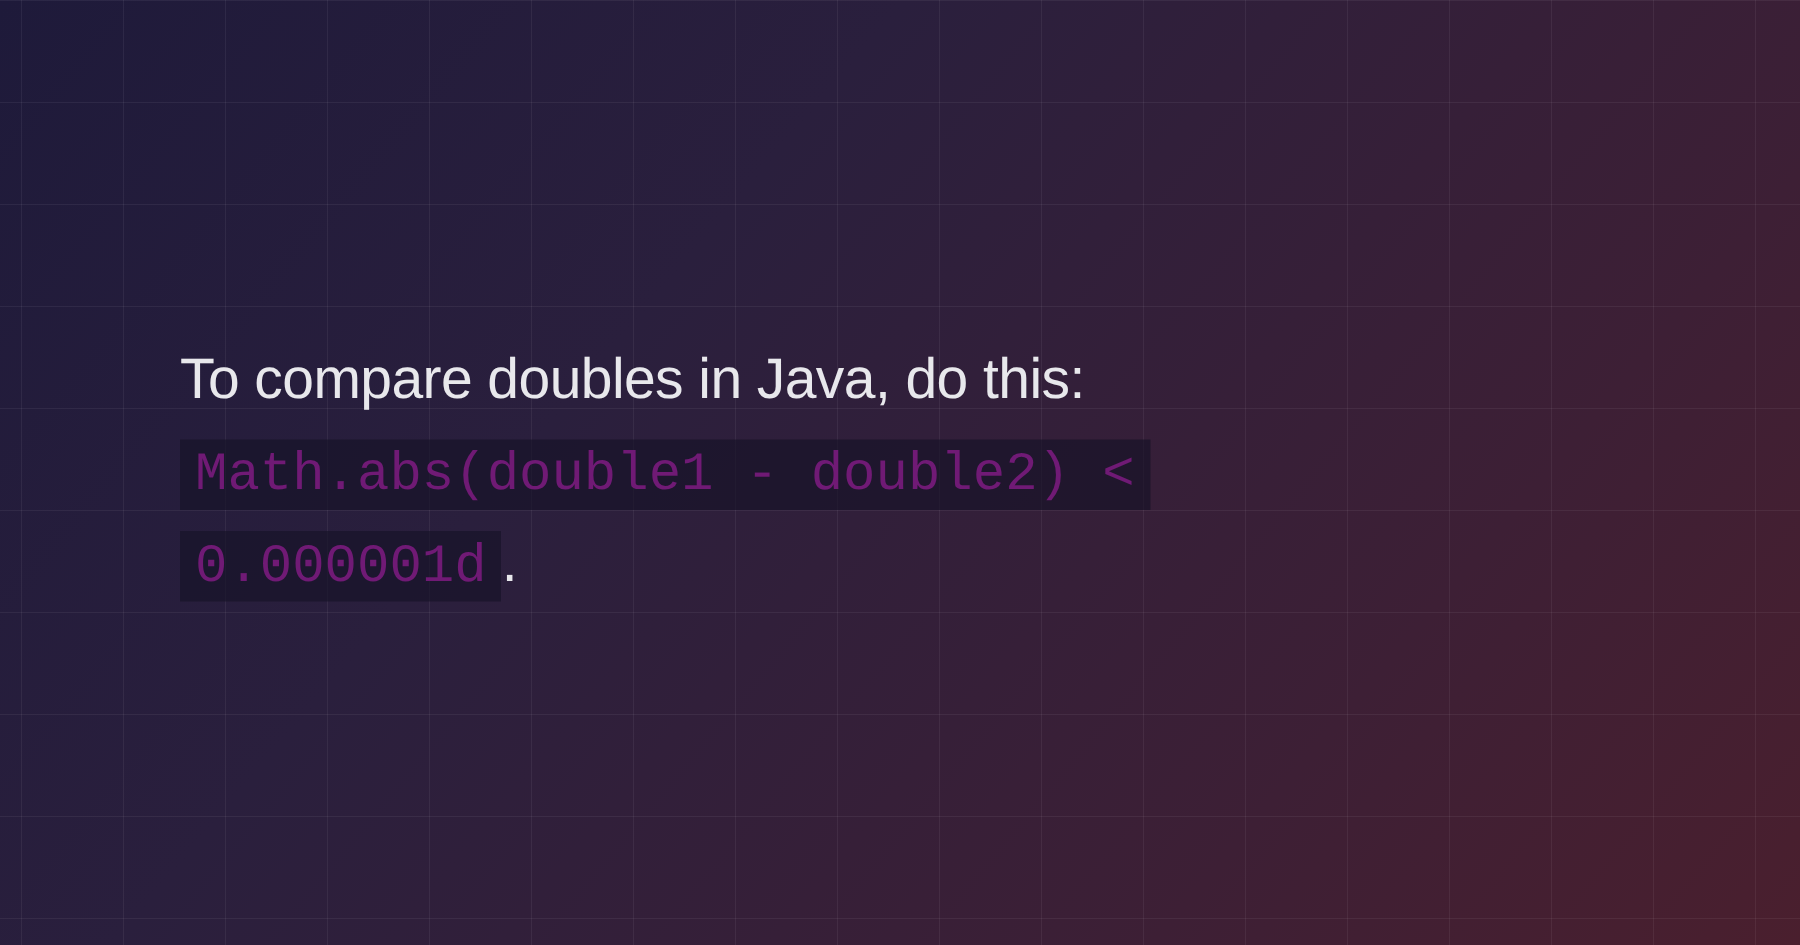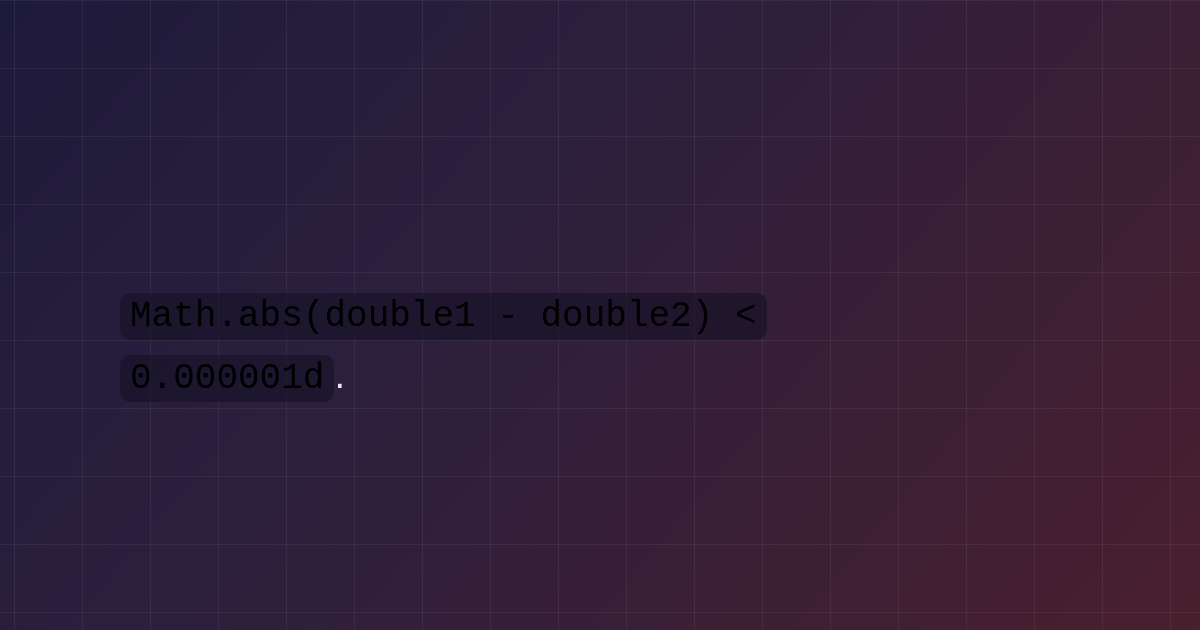--- a/index.html
+++ b/index.html
@@ -46,37 +46,37 @@
       font-size: 38px;
       line-height: 1.6;
       color: #e8e8ec;
       font-weight: 400;
       letter-spacing: -0.01em;
     }
     
     .code {
       font-family: "SFMono-Regular", Consolas, "Liberation Mono", Menlo, monospace;
       background-color: rgba(22, 18, 38, 0.65);
-      color: #000000;
+      color: #701a75;
       padding: 3px 10px;
-      border-radius: 10px;
+      border-radius: 0;
       font-size: 36px;
       letter-spacing: 0;
       -webkit-box-decoration-break: clone;
       box-decoration-break: clone;
     }
     
     .period {
       color: #e8e8ec;
     }
   </style>
 </head>
 <body>
 
 <div class="grid-overlay"></div>
 
 <div class="content">
   <div class="text-block">
-    <br>
+    <span>To compare doubles in Java, do this:</span><br>
     <span class="code">Math.abs(double1 - double2) &lt;</span><br>
     <span class="code">0.000001d</span><span class="period">.</span>
   </div>
 </div>
 
 </body></html>

